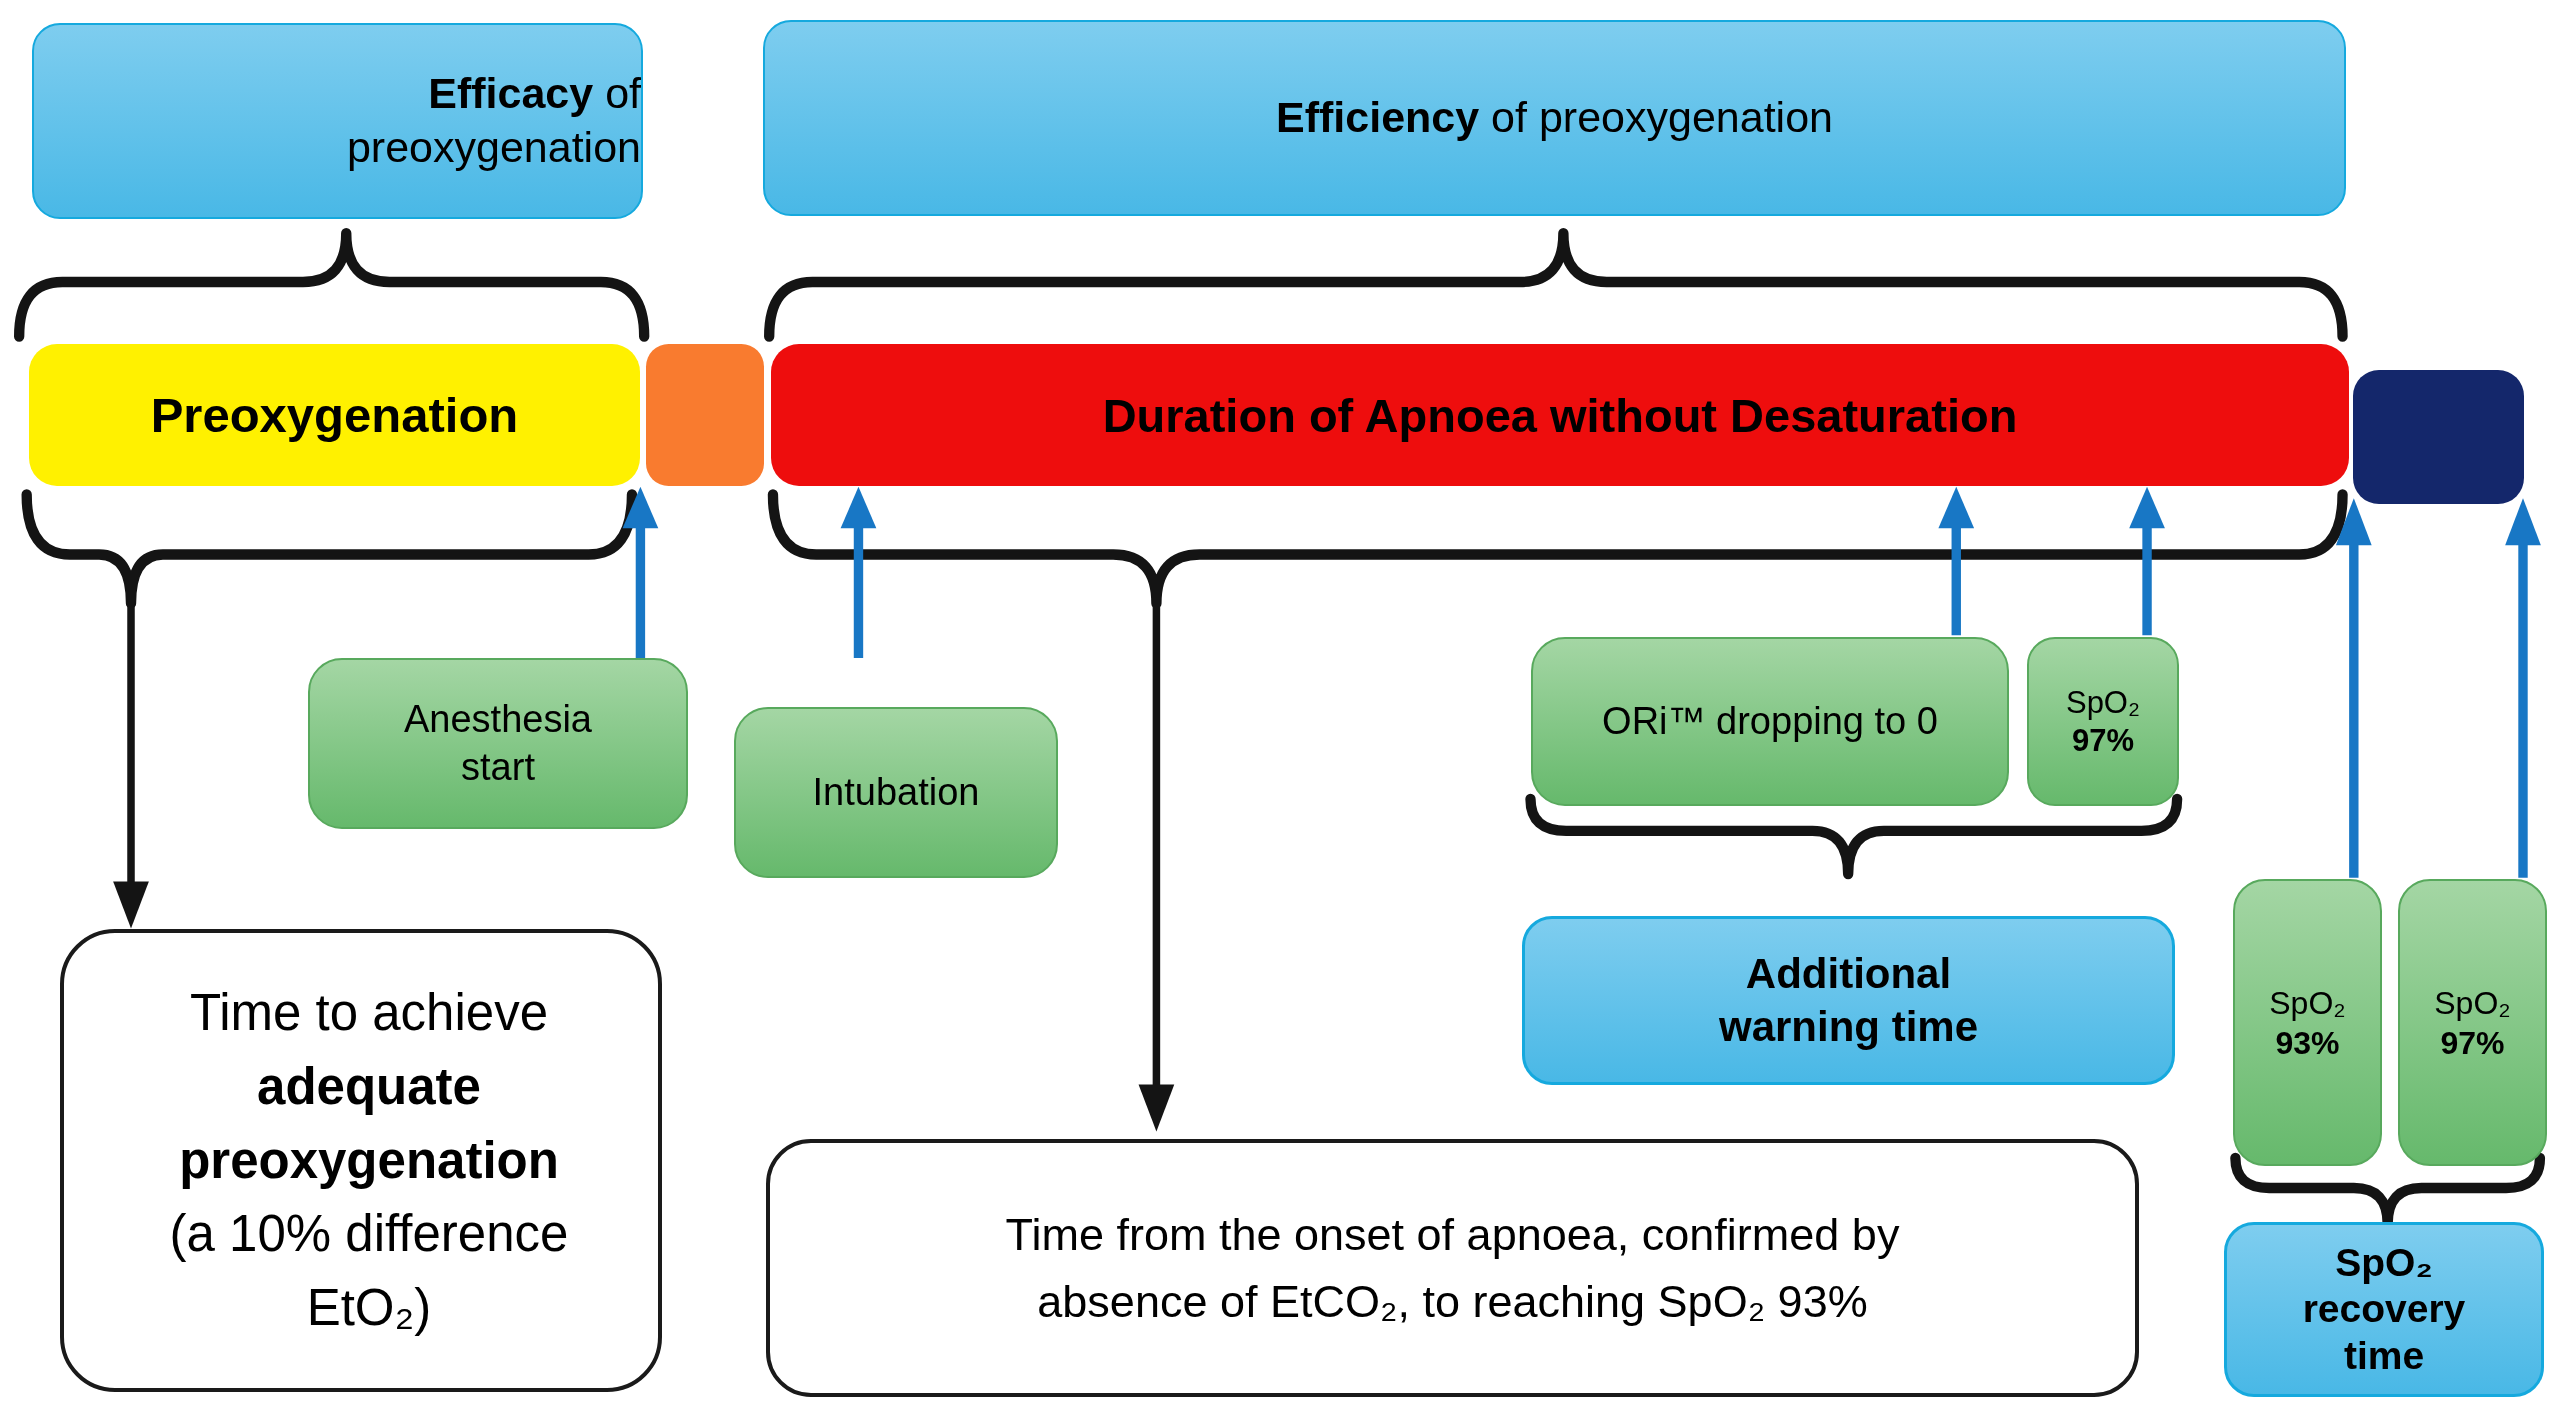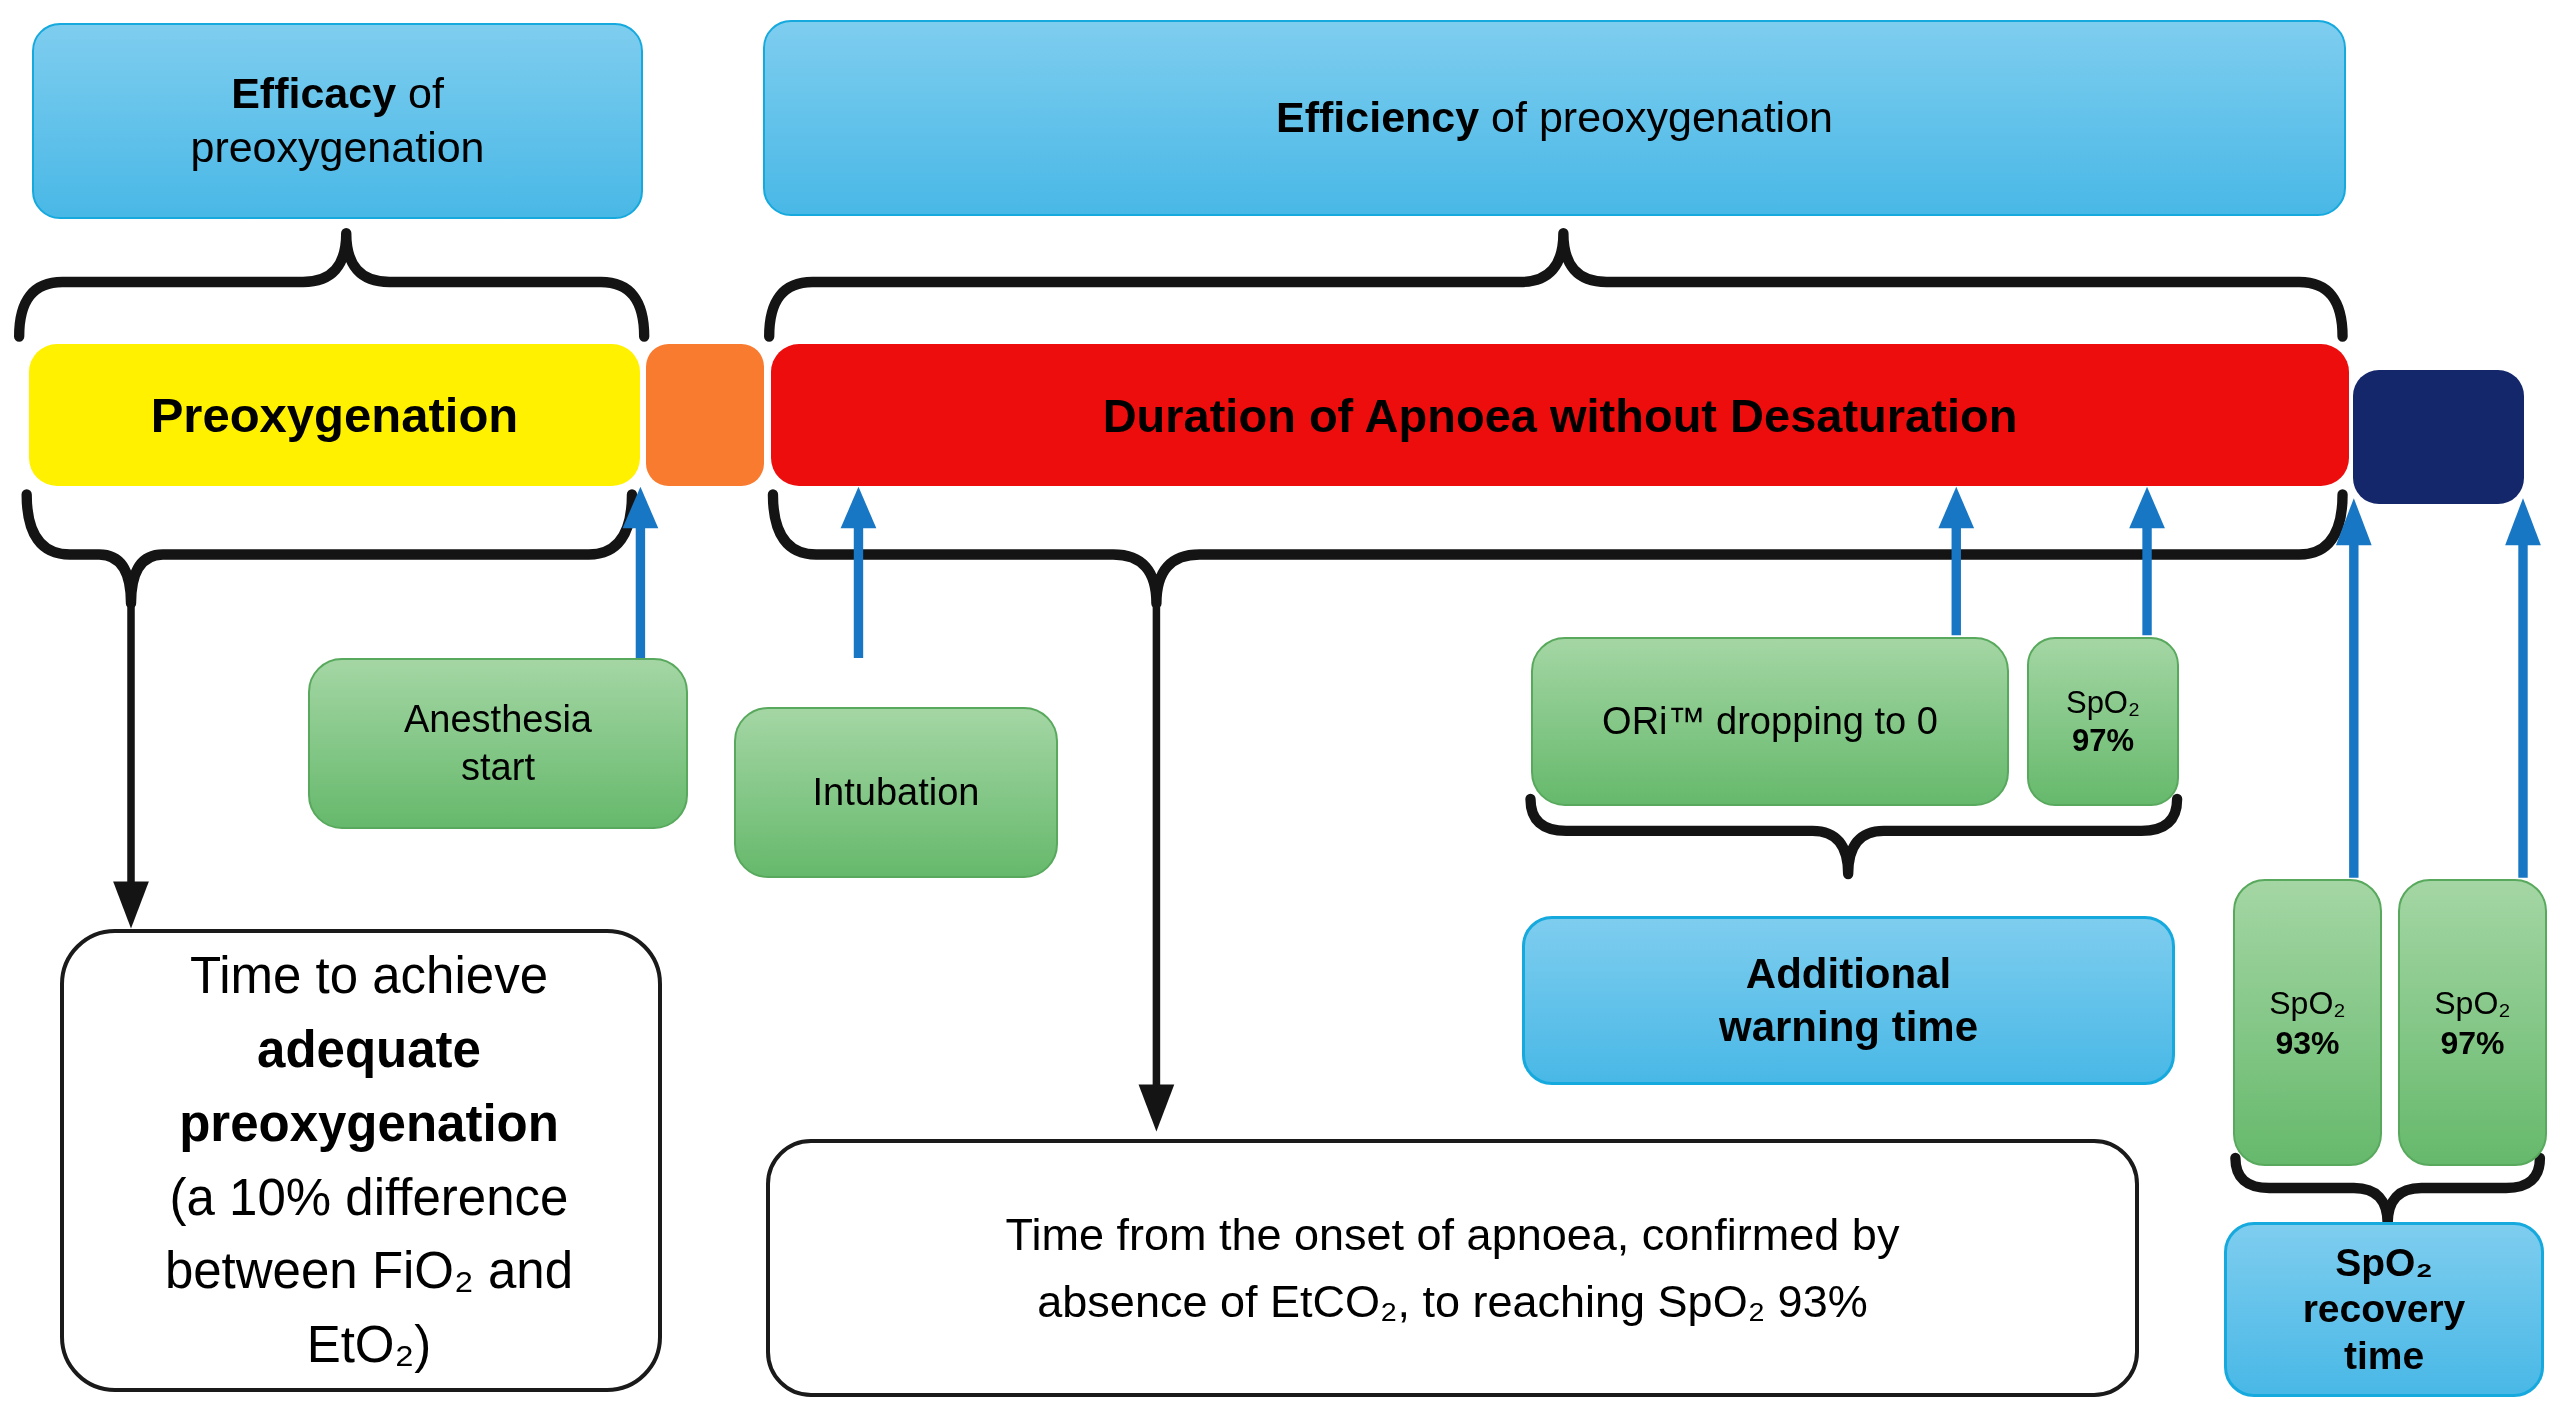--- a/index.html
+++ b/index.html
@@ -109,21 +109,21 @@
     <g>
       <line class="blu-line" x1="2504" y1="934" x2="2504" y2="578"></line>
       <polygon class="blu-head" points="2504,530 2485,580 2523,580"></polygon>
     </g>
     <g>
       <line class="blu-line" x1="2684" y1="934" x2="2684" y2="578"></line>
       <polygon class="blu-head" points="2684,530 2665,580 2703,580"></polygon>
     </g>
   </svg>
 
-  <div class="abs bluebox center t46" style="left:32px;top:22.6px;width:611px;height:196px;">
+  <div class="abs bluebox center t46" style="left:32px;top:22.6px;width:611px;height:196px;align-items:flex-end;">
     <div><span class="b">Efficacy</span><span> of</span></div>
     <div>preoxygenation</div>
   </div>
 
   <div class="abs bluebox center t46" style="left:763px;top:20px;width:1583px;height:196px;">
     <div><span class="b">Efficiency</span><span> of preoxygenation</span></div>
   </div>
 
   <div class="abs bar bar-yellow center b t52" style="left:29px;top:344px;width:611px;height:142px;">
     <div>Preoxygenation</div>
@@ -171,21 +171,20 @@
     <div>SpO₂</div>
     <div>recovery</div>
     <div>time</div>
   </div>
 
   <div class="abs whitebox center t54" style="left:60px;top:929px;width:602px;height:463px;">
     <div>Time to achieve</div>
     <div class="b">adequate</div>
     <div class="b">preoxygenation</div>
     <div>(a 10% difference</div>
-    <div>between FiO₂ and</div>
     <div>EtO₂)</div>
   </div>
 
   <div class="abs whitebox center t48" style="left:766px;top:1139px;width:1373px;height:258px;border-radius:45px;">
     <div>Time from the onset of apnoea, confirmed by</div>
     <div>absence of EtCO₂, to reaching SpO₂ 93%</div>
   </div>
 
 </div>
 

